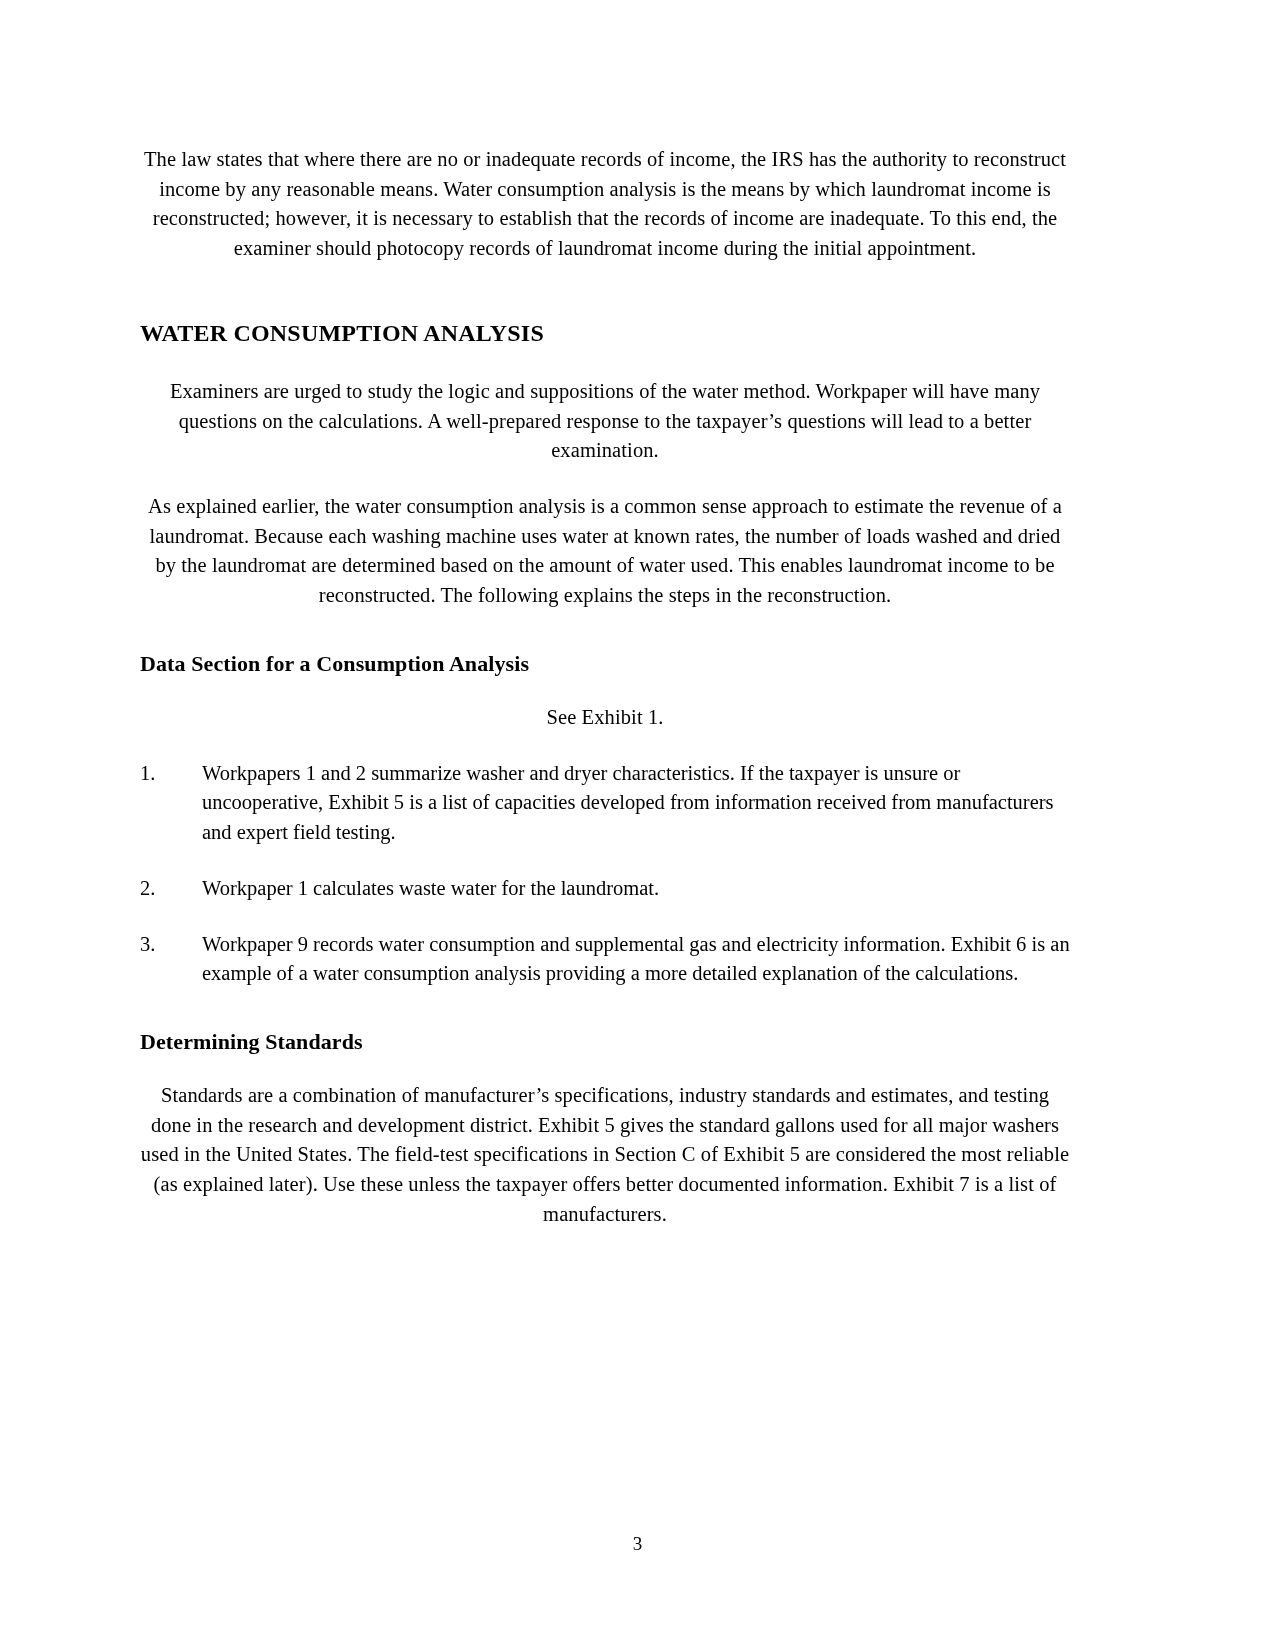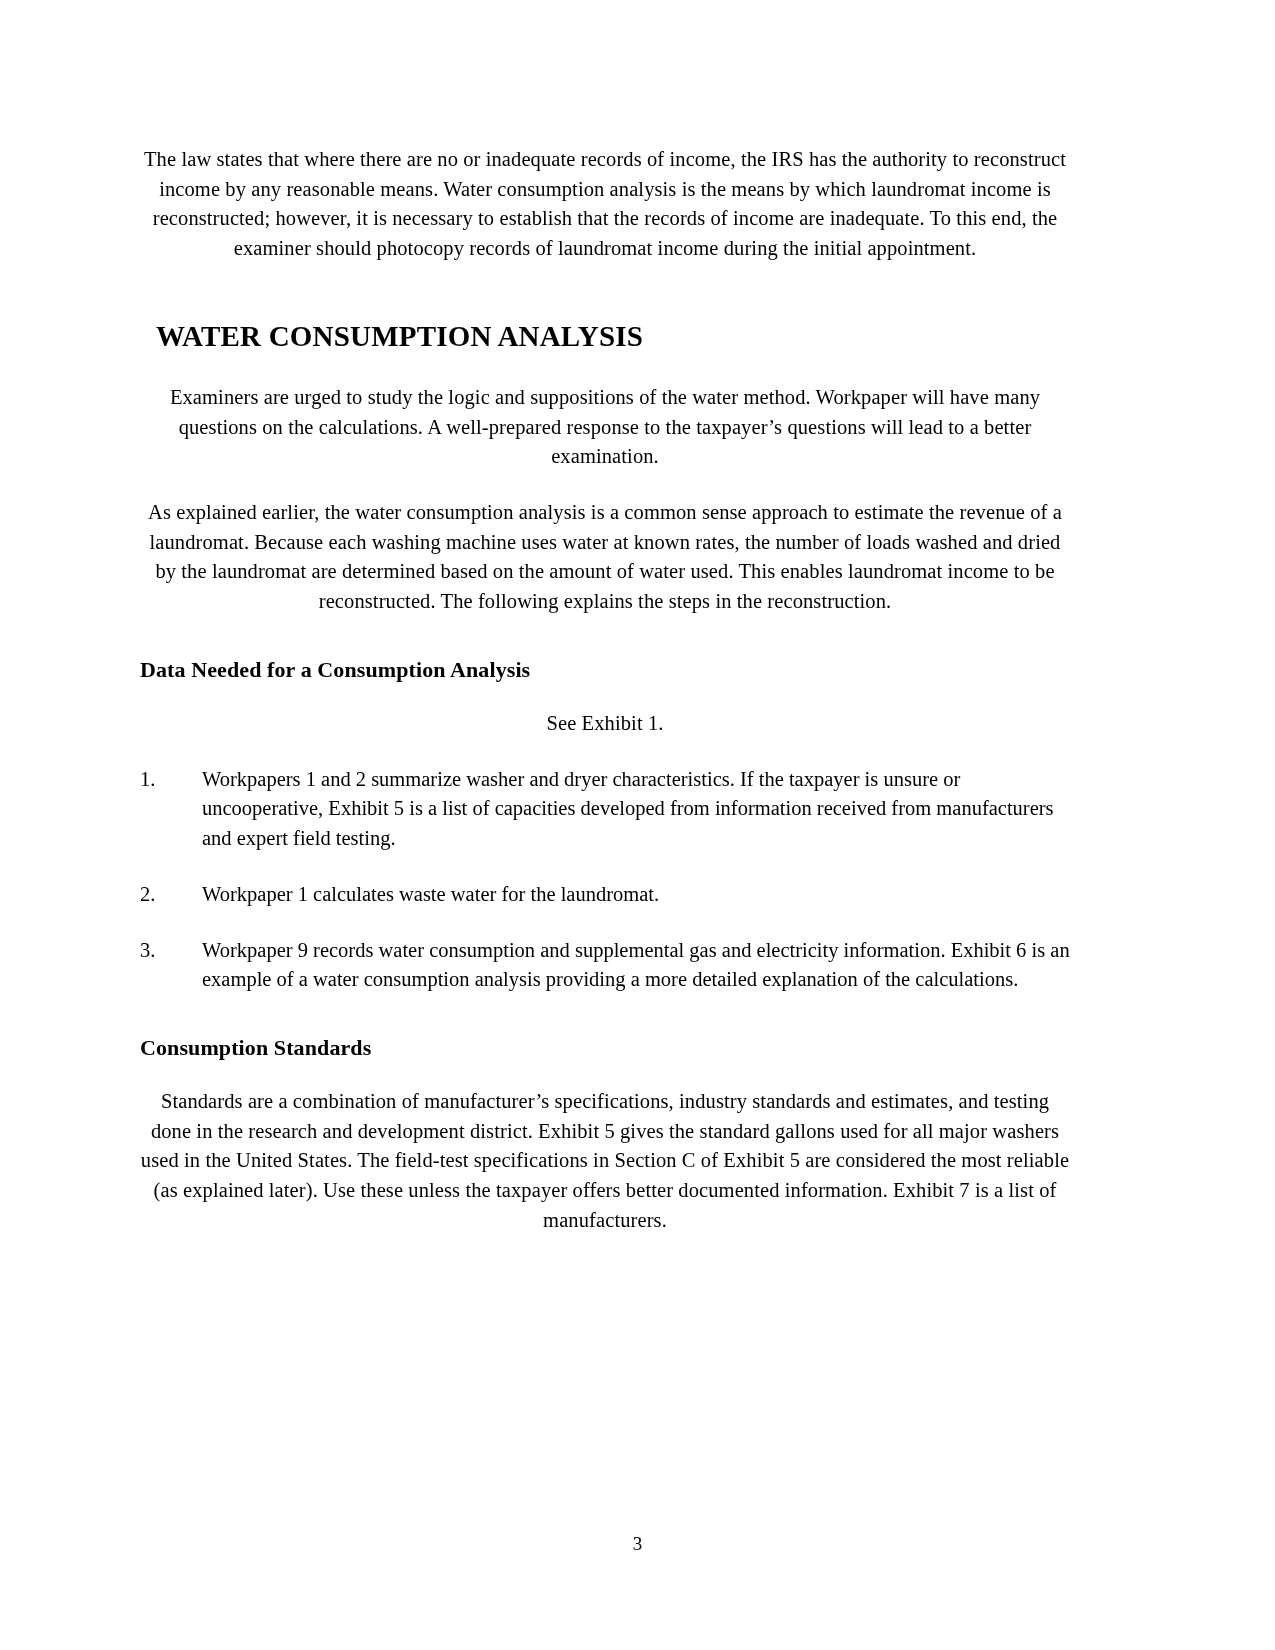--- a/index.html
+++ b/index.html
@@ -24,23 +24,23 @@
     width: 930px;
   }
   p.body-text {
     font-size: 20.5px;
     line-height: 1.45;
     text-align: center;
     margin: 0 0 26px 0;
     letter-spacing: 0.1px;
   }
   h1.section-title {
-    font-size: 29px;
+    font-size: 24px;
     font-weight: bold;
-    margin: 56px 0 30px 16px;
+    margin: 56px 0 30px 0;
     letter-spacing: 0.2px;
   }
   h2.sub-title {
     font-size: 22px;
     font-weight: bold;
     margin: 40px 0 26px 0;
     letter-spacing: 0.1px;
   }
   .tight {
     margin-bottom: 22px;
@@ -80,39 +80,39 @@
   <div class="content">
 
     <p class="body-text">The law states that where there are no or inadequate records of income, the IRS has the authority to reconstruct income by any reasonable means.  Water consumption analysis is the means by which laundromat income is reconstructed; however, it is necessary to establish that the records of income are inadequate.  To this end, the examiner should photocopy records of laundromat income during the initial appointment.</p>
 
     <h1 class="section-title">WATER CONSUMPTION ANALYSIS</h1>
 
     <p class="body-text">Examiners are urged to study the logic and suppositions of the water method.  Workpaper will have many questions on the calculations.  A well-prepared response to the taxpayer’s questions will lead to a better examination.</p>
 
     <p class="body-text">As explained earlier, the water consumption analysis is a common sense approach to estimate the revenue of a laundromat.  Because each washing machine uses water at known rates, the number of loads washed and dried by the laundromat are determined based on the amount of water used.  This enables laundromat income to be reconstructed.  The following explains the steps in the reconstruction.</p>
 
-    <h2 class="sub-title">Data Needed for a Consumption Analysis</h2>
+    <h2 class="sub-title">Data Section for a Consumption Analysis</h2>
 
     <p class="body-text tight">See Exhibit 1.</p>
 
     <ol class="num-list">
       <li>
         <span class="marker">1.</span>
         <span>Workpapers 1 and 2 summarize washer and dryer characteristics.  If the taxpayer is unsure or uncooperative, Exhibit 5 is a list of capacities developed from information received from manufacturers and expert field testing.</span>
       </li>
       <li>
         <span class="marker">2.</span>
         <span>Workpaper 1 calculates waste water for the laundromat.</span>
       </li>
       <li>
         <span class="marker">3.</span>
         <span>Workpaper 9 records water consumption and supplemental gas and electricity information.  Exhibit 6 is an example of a water consumption analysis providing a more detailed explanation of the calculations.</span>
       </li>
     </ol>
 
-    <h2 class="sub-title">Consumption Standards</h2>
+    <h2 class="sub-title">Determining Standards</h2>
 
     <p class="body-text">Standards are a combination of manufacturer’s specifications, industry standards and estimates, and testing done in the research and development district.  Exhibit 5 gives the standard gallons used for all major washers used in the United States.  The field-test specifications in Section C of Exhibit 5 are considered the most reliable (as explained later).  Use these unless the taxpayer offers better documented information.  Exhibit 7 is a list of manufacturers.</p>
 
   </div>
 
   <div class="page-number">3</div>
 </div>
 
 </body></html>

